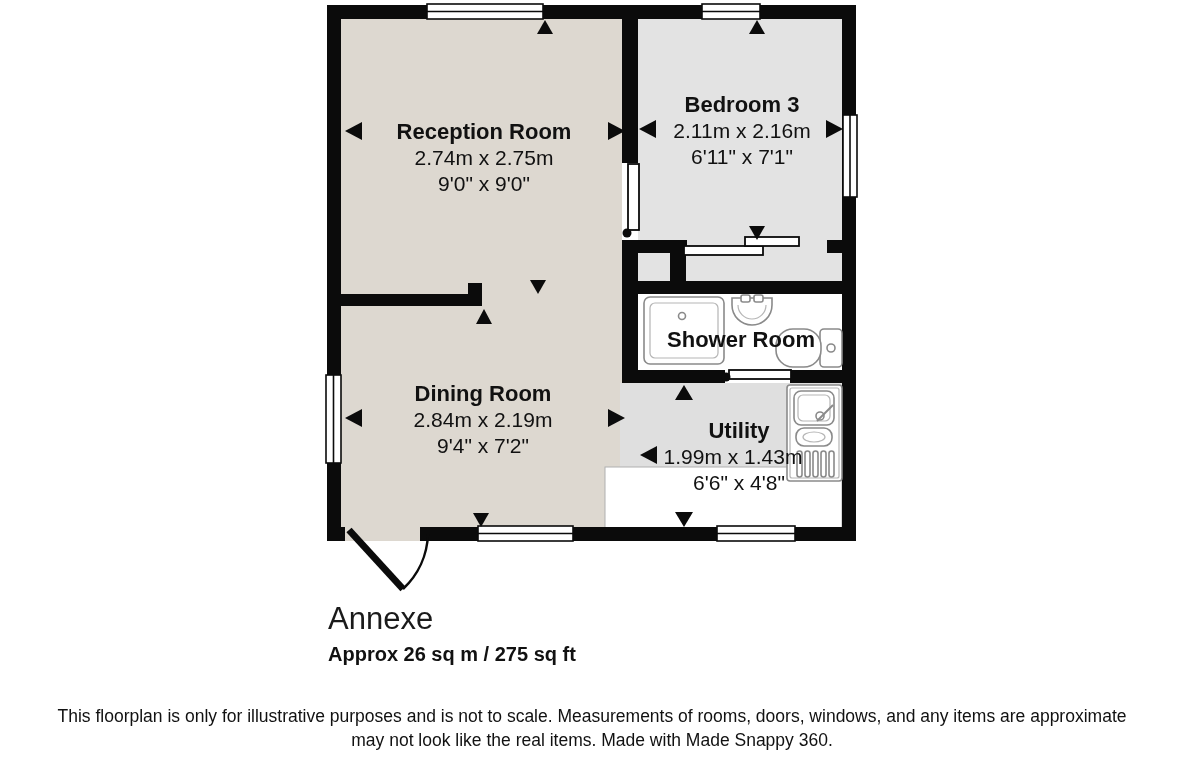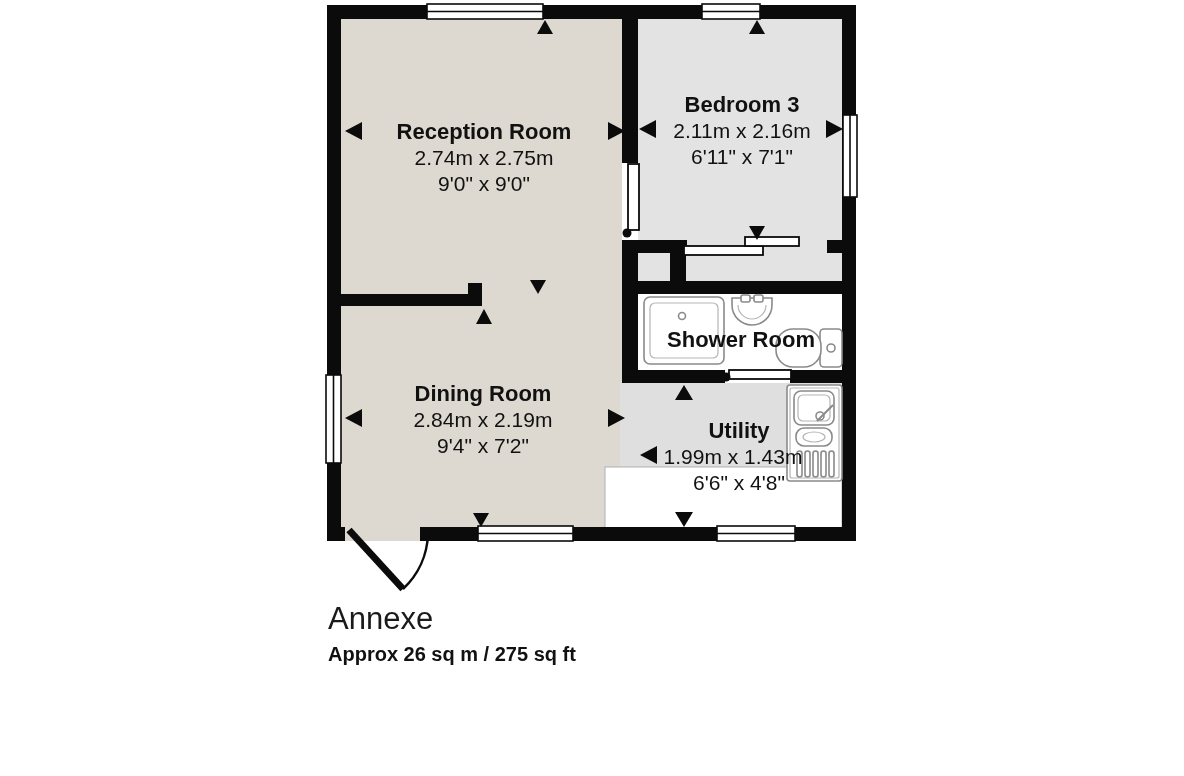--- a/index.html
+++ b/index.html
@@ -165,13 +165,15 @@
     <text class="room-dim" x="733" y="464">1.99m x 1.43m</text>
     <text class="room-dim" x="739" y="490">6'6" x 4'8"</text>
   </g>
 
   <text class="annexe-title" x="328" y="629">Annexe</text>
   <text class="annexe-area" x="328" y="661">Approx 26 sq m / 275 sq ft</text>
 </svg>
 </div>
 
 <div id="disclaimer">
+  <div>This floorplan is only for illustrative purposes and is not to scale. Measurements of rooms, doors, windows, and any items are approximate</div>
+  <div>may not look like the real items. Made with Made Snappy 360.</div>
 </div>
 
 </body></html>

